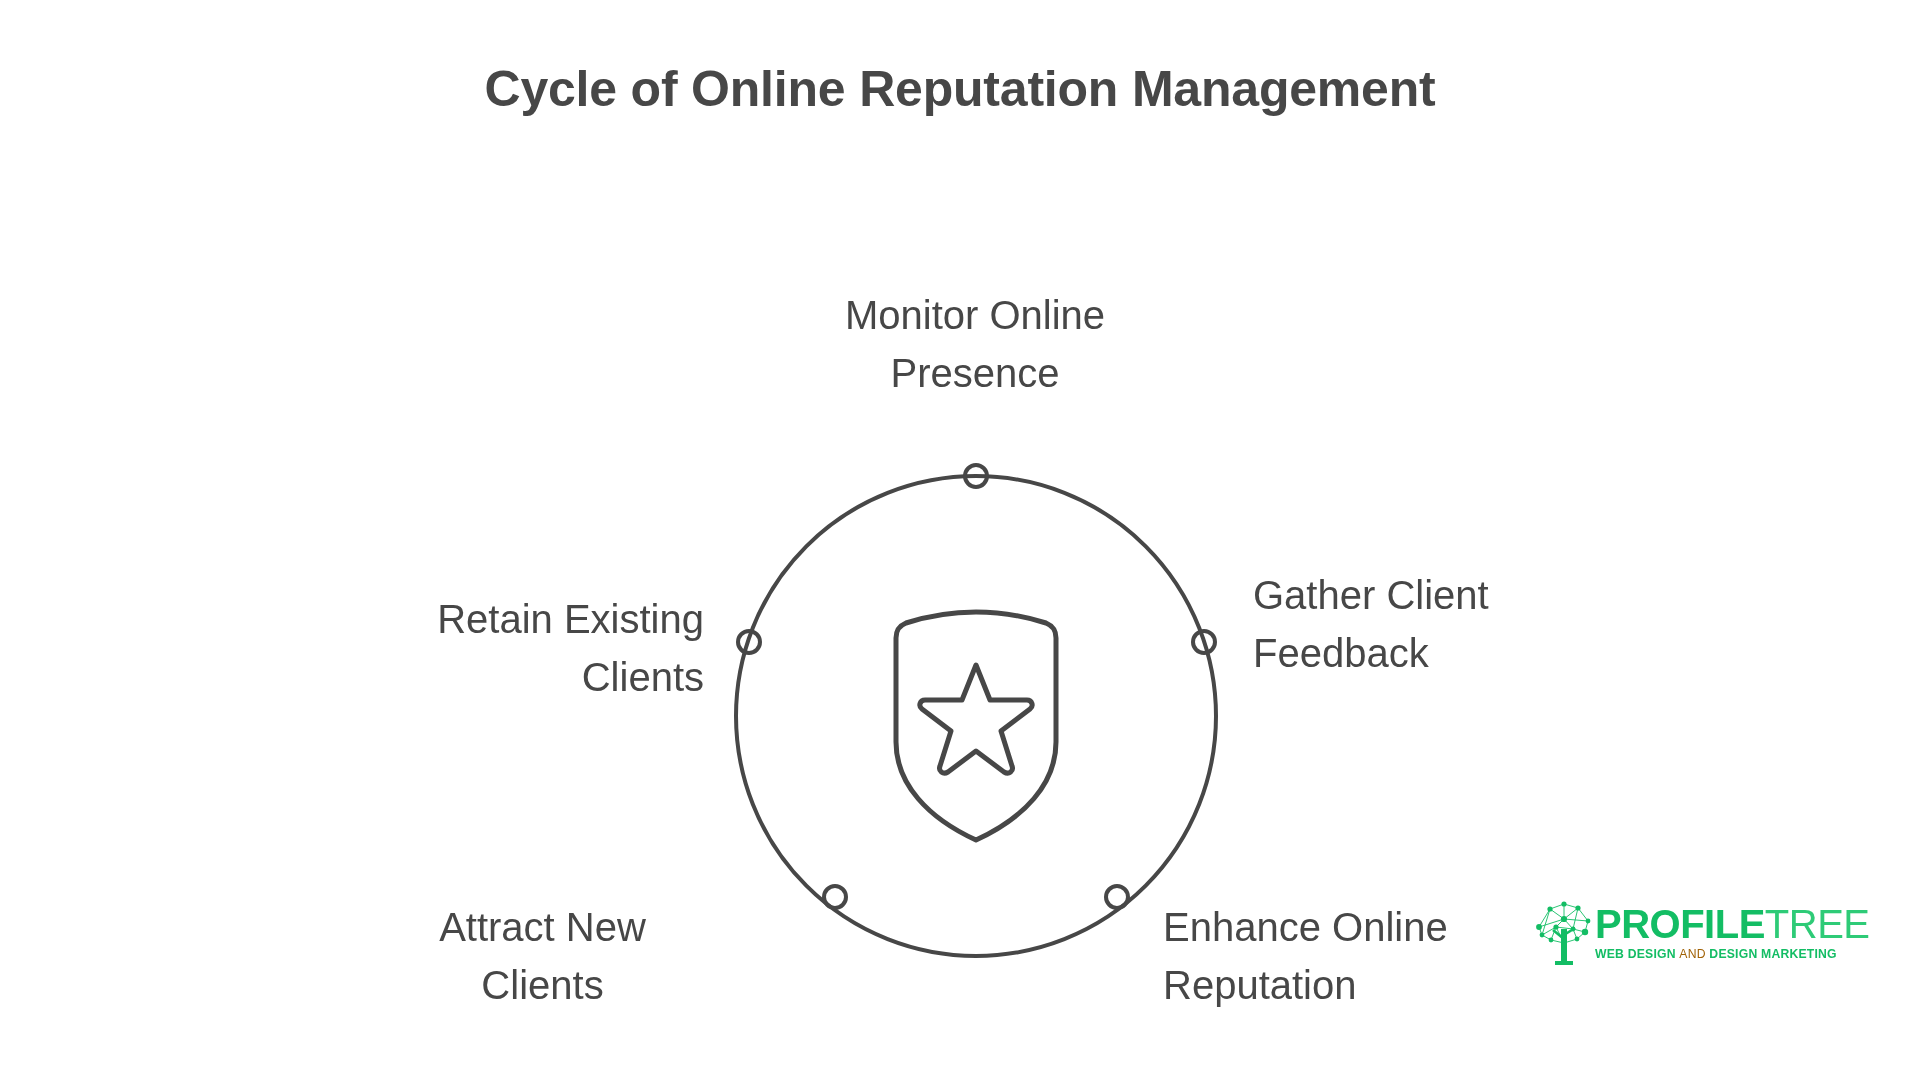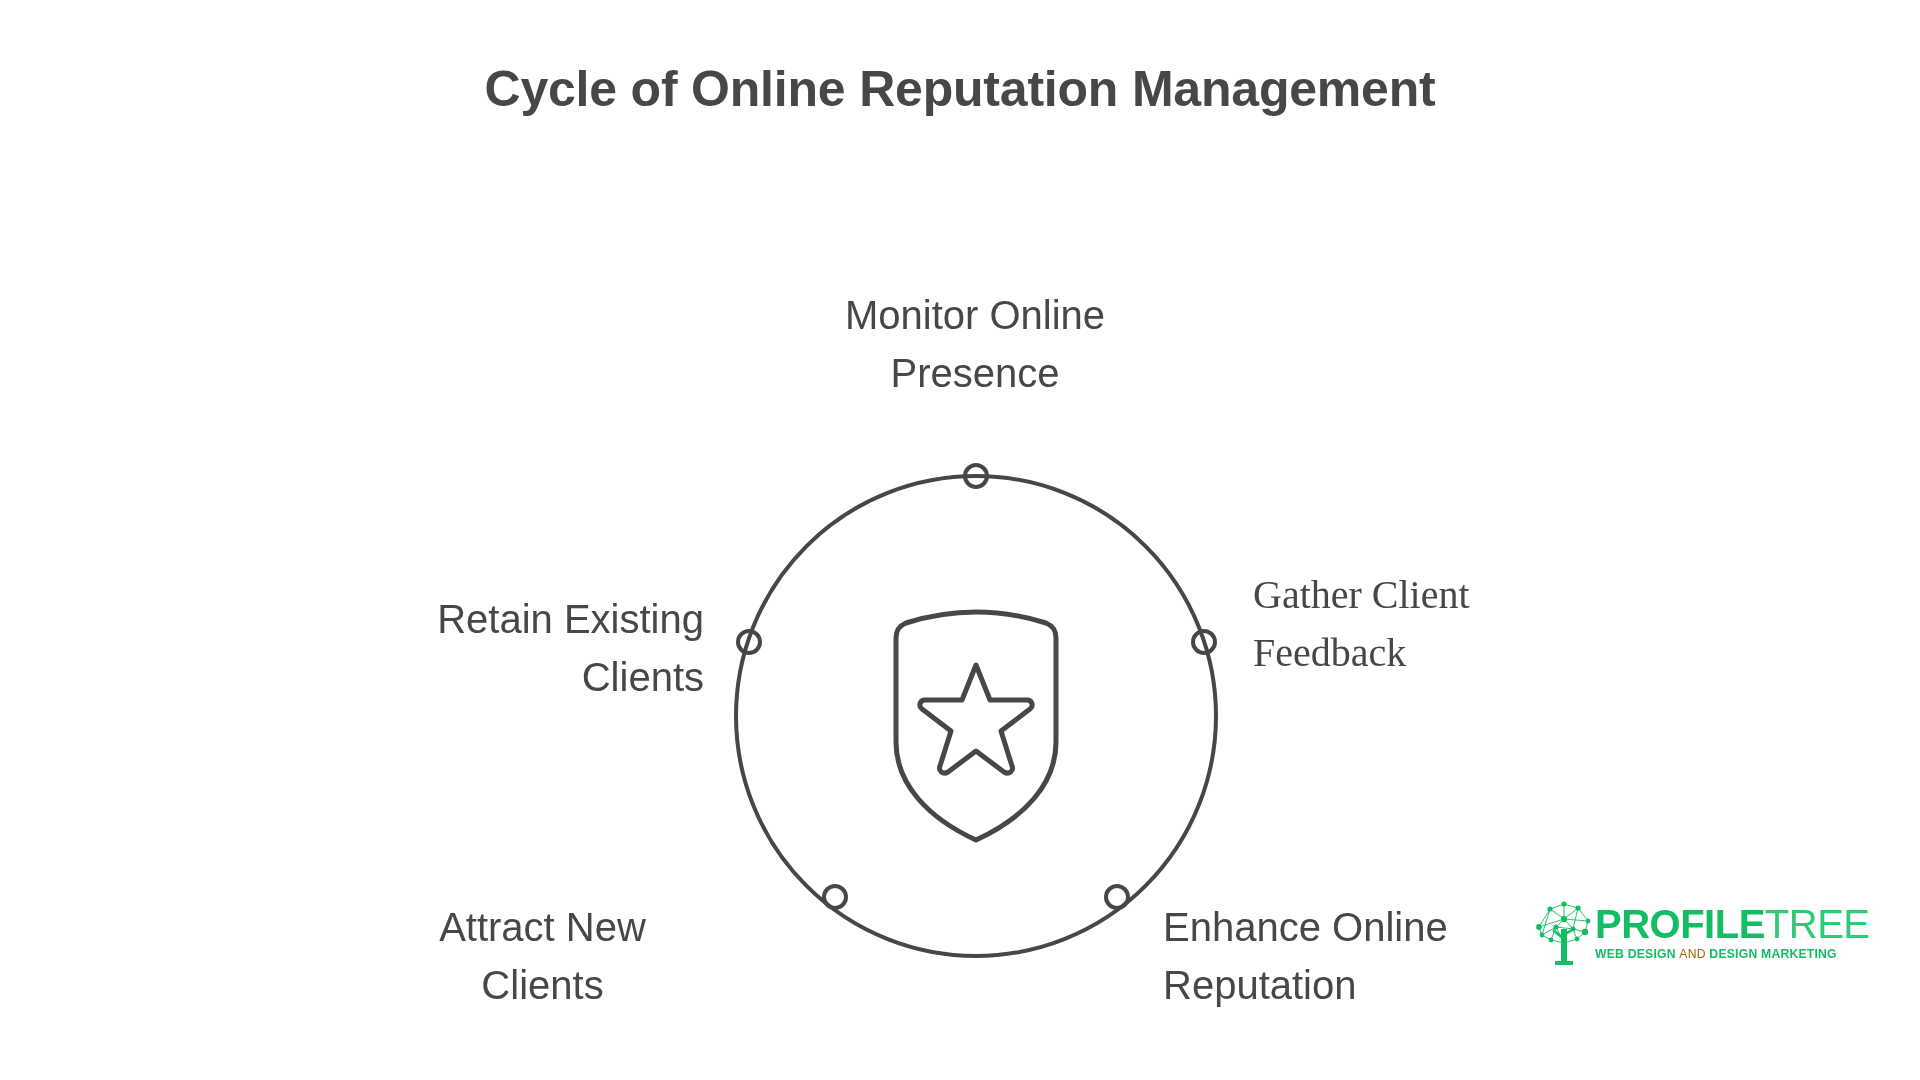--- a/index.html
+++ b/index.html
@@ -65,21 +65,20 @@
     left: 735px;
     top: 286px;
     width: 480px;
     text-align: center;
   }
   #label-gather-client-feedback {
     left: 1253px;
     top: 566px;
     width: 420px;
     text-align: left;
-    font-family: Liberation Serif, serif;
   }
   #label-enhance-online-reputation {
     left: 1163px;
     top: 898px;
     width: 440px;
     text-align: left;
   }
   #label-attract-new-clients {
     left: 300px;
     top: 898px;

